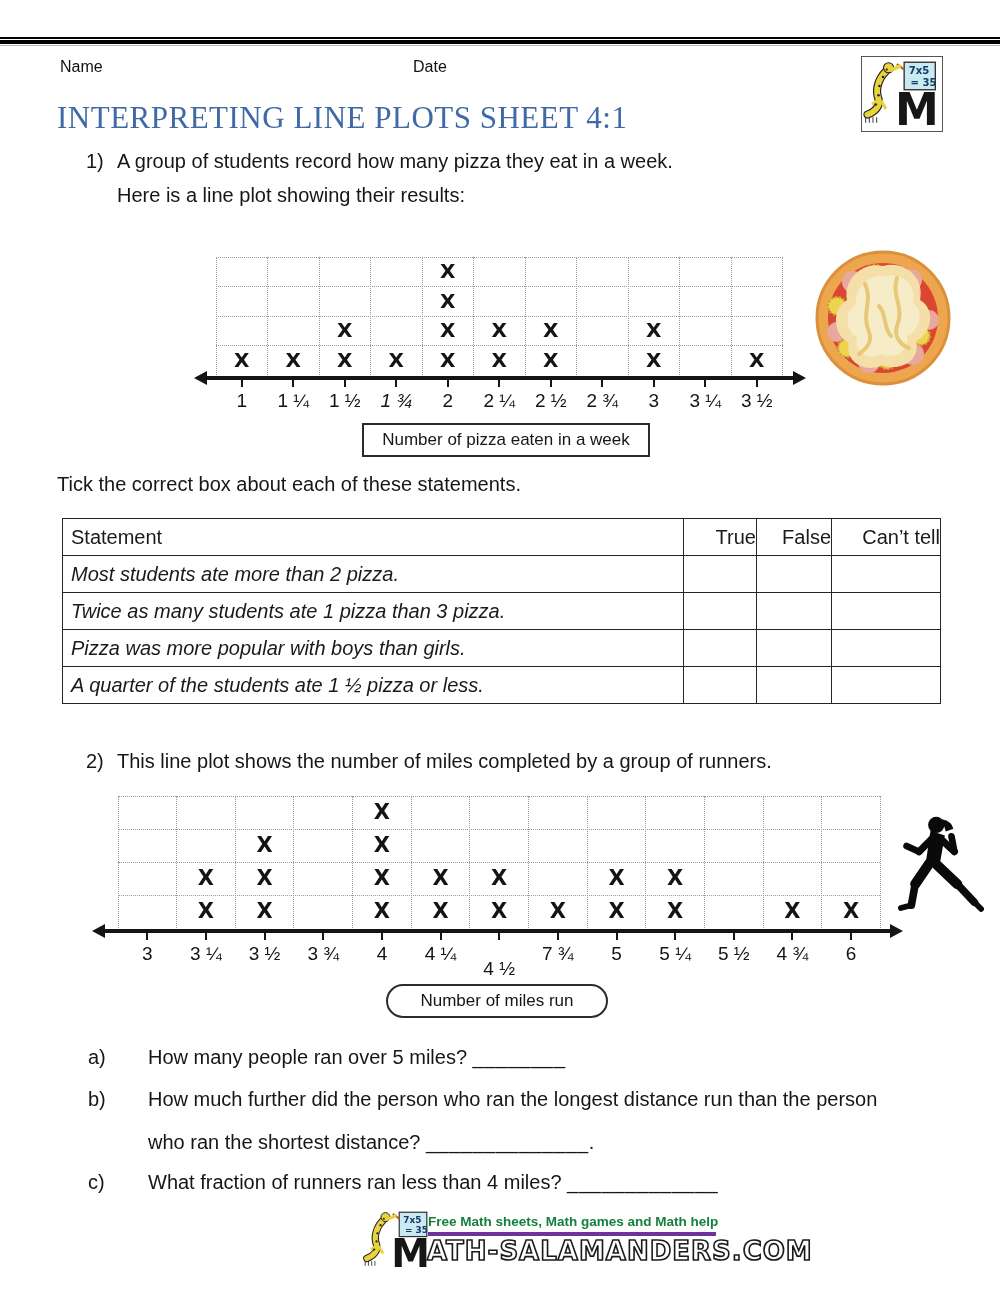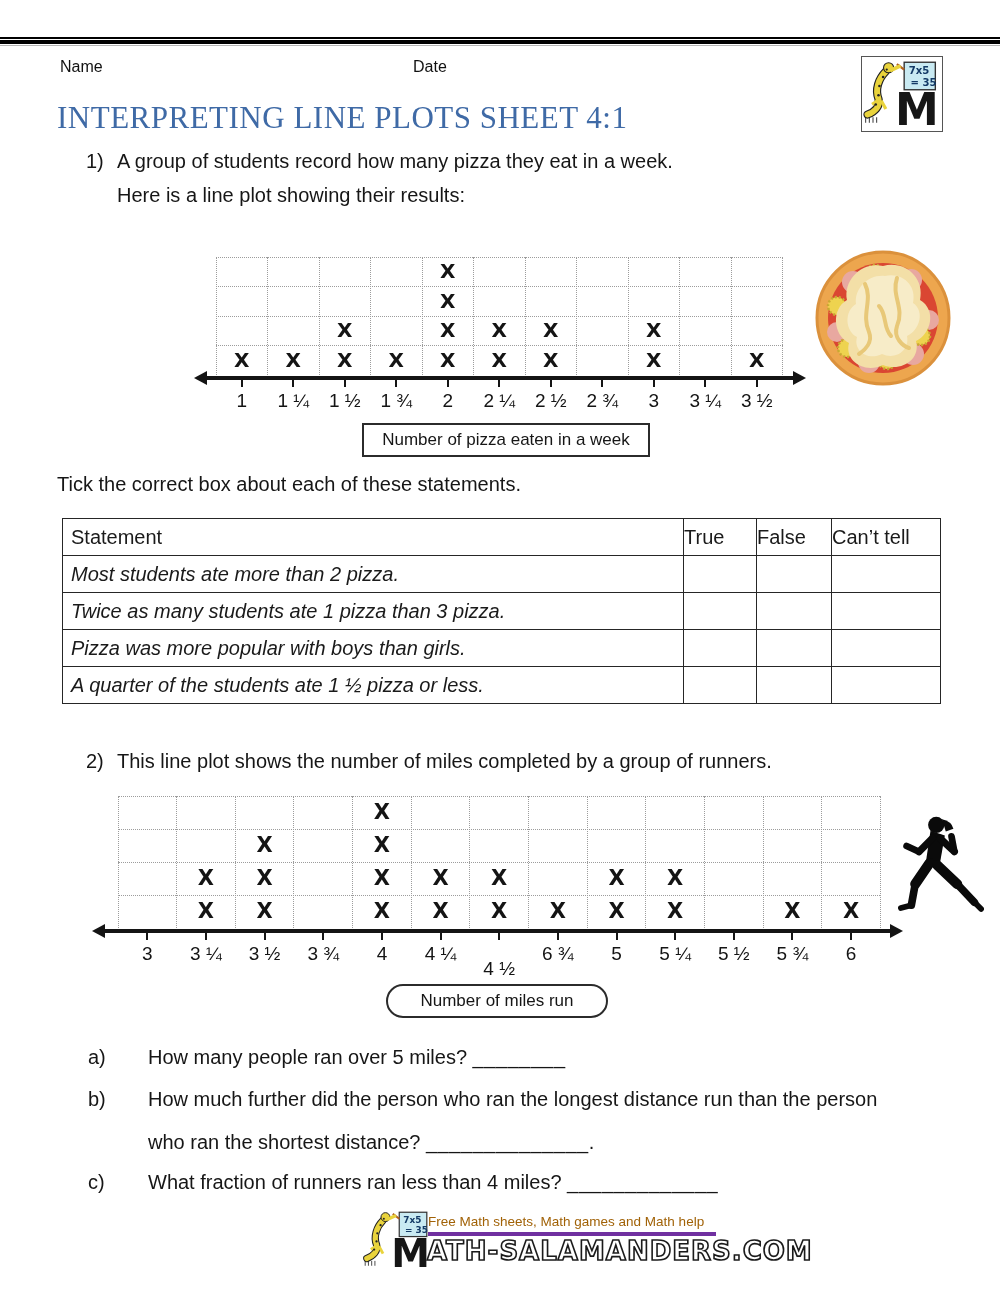--- a/index.html
+++ b/index.html
@@ -23,27 +23,27 @@
   .arrow{position:absolute;width:0;height:0;border-top:7px solid transparent;border-bottom:7px solid transparent;}
   .arrow-left{border-right:13px solid #141414;}
   .arrow-right{border-left:13px solid #141414;}
   .tick{position:absolute;width:2px;height:9px;background:#141414;}
   .ticklabel{position:absolute;text-align:center;font-size:19px;color:#141414;}
   .caption-box{position:absolute;border:2px solid #2b2b2b;background:#fff;text-align:center;
                font-size:17px;color:#161616;display:flex;align-items:center;justify-content:center;}
   
   .stmt-table{position:absolute;left:62px;top:518px;border-collapse:collapse;table-layout:fixed;}
   .stmt-table th,.stmt-table td{border:1.5px solid #262626;height:36px;padding:0;}
-  .stmt-table th{font-size:20px;font-weight:normal;text-align:left;}
+  .stmt-table th{font-size:20px;font-weight:normal;text-align:right;}
   .stmt-table th.col-stmt{text-align:left;padding-left:8px;}
   .stmt-table td.stmt{font-style:italic;font-size:20px;padding-left:8px;}
   
   .blank{letter-spacing:0.5px;}
   
-  .tagline{font-size:13.5px;font-weight:normal;color:#a16207;}
+  .tagline{font-size:13.5px;font-weight:bold;color:#15803d;}
   .purple-bar{height:4px;}
   .site-text{font-size:26px;font-weight:800;letter-spacing:1px;color:#ffffff;
              -webkit-text-stroke:1.6px #1a1a1a;text-shadow:0 0 1px #1a1a1a;
              font-family:"DejaVu Sans", sans-serif;}
   .logo-box{border:1.5px solid #555;background:#fff;}
 </style>
 </head>
 <body>
 
 <div class="page">
@@ -123,21 +123,21 @@
       <div class="nline" style="left: -10px; top: 119px; width: 586.5px;"></div>
       <div class="arrow arrow-left" style="left: -22px; top: 114px;"></div>
       <div class="arrow arrow-right" style="left: 576.5px; top: 114px;"></div>
       <div class="tick" style="left: 24.75px; top: 121px;"></div>
       <div class="ticklabel" style="left: -14.25px; top: 133px; width: 80px;">1</div>
       <div class="tick" style="left: 76.25px; top: 121px;"></div>
       <div class="ticklabel" style="left: 37.25px; top: 133px; width: 80px;">1 ¼</div>
       <div class="tick" style="left: 127.75px; top: 121px;"></div>
       <div class="ticklabel" style="left: 88.75px; top: 133px; width: 80px;">1 ½</div>
       <div class="tick" style="left: 179.25px; top: 121px;"></div>
-      <div class="ticklabel" style="left: 140.25px; top: 133px; width: 80px;">1 ¾</div>
+      <div class="ticklabel" style="left: 140.25px; top: 133px; width: 80px; font-style: italic;">1 ¾</div>
       <div class="tick" style="left: 230.75px; top: 121px;"></div>
       <div class="ticklabel" style="left: 191.75px; top: 133px; width: 80px;">2</div>
       <div class="tick" style="left: 282.25px; top: 121px;"></div>
       <div class="ticklabel" style="left: 243.25px; top: 133px; width: 80px;">2 ¼</div>
       <div class="tick" style="left: 333.75px; top: 121px;"></div>
       <div class="ticklabel" style="left: 294.75px; top: 133px; width: 80px;">2 ½</div>
       <div class="tick" style="left: 385.25px; top: 121px;"></div>
       <div class="ticklabel" style="left: 346.25px; top: 133px; width: 80px;">2 ¾</div>
       <div class="tick" style="left: 436.75px; top: 121px;"></div>
       <div class="ticklabel" style="left: 397.75px; top: 133px; width: 80px;">3</div>
@@ -277,29 +277,29 @@
       <div class="ticklabel" style="left: 106.625px; top: 147px; width: 80px;">3 ½</div>
       <div class="tick" style="left: 204.275px; top: 135px;"></div>
       <div class="ticklabel" style="left: 165.275px; top: 147px; width: 80px;">3 ¾</div>
       <div class="tick" style="left: 262.925px; top: 135px;"></div>
       <div class="ticklabel" style="left: 223.925px; top: 147px; width: 80px;">4</div>
       <div class="tick" style="left: 321.575px; top: 135px;"></div>
       <div class="ticklabel" style="left: 282.575px; top: 147px; width: 80px;">4 ¼</div>
       <div class="tick" style="left: 380.225px; top: 135px;"></div>
       <div class="ticklabel" style="left: 341.225px; top: 162px; width: 80px;">4 ½</div>
       <div class="tick" style="left: 438.875px; top: 135px;"></div>
-      <div class="ticklabel" style="left: 399.875px; top: 147px; width: 80px;">6 ¾</div>
+      <div class="ticklabel" style="left: 399.875px; top: 147px; width: 80px;">7 ¾</div>
       <div class="tick" style="left: 497.525px; top: 135px;"></div>
       <div class="ticklabel" style="left: 458.525px; top: 147px; width: 80px;">5</div>
       <div class="tick" style="left: 556.175px; top: 135px;"></div>
       <div class="ticklabel" style="left: 517.175px; top: 147px; width: 80px;">5 ¼</div>
       <div class="tick" style="left: 614.825px; top: 135px;"></div>
       <div class="ticklabel" style="left: 575.825px; top: 147px; width: 80px;">5 ½</div>
       <div class="tick" style="left: 673.475px; top: 135px;"></div>
-      <div class="ticklabel" style="left: 634.475px; top: 147px; width: 80px;">5 ¾</div>
+      <div class="ticklabel" style="left: 634.475px; top: 147px; width: 80px;">4 ¾</div>
       <div class="tick" style="left: 732.125px; top: 135px;"></div>
       <div class="ticklabel" style="left: 693.125px; top: 147px; width: 80px;">6</div>
     </div>
 
   <div class="abs" id="runner-art" style="left:898px;top:810px;width:86px;height:112px;">
 <svg viewBox="0 0 90 110" width="86" height="112">
   <g fill="#0a0a0a" stroke="#0a0a0a" stroke-linecap="round">
     <circle cx="40" cy="12" r="8.5" stroke="none"></circle>
     <path d="M46,6 q10,2 12,10 l-8,3 z" stroke="none"></path>
     <path d="M34,18 L49,23 L43,57 L29,52 Z" stroke="none"></path>

